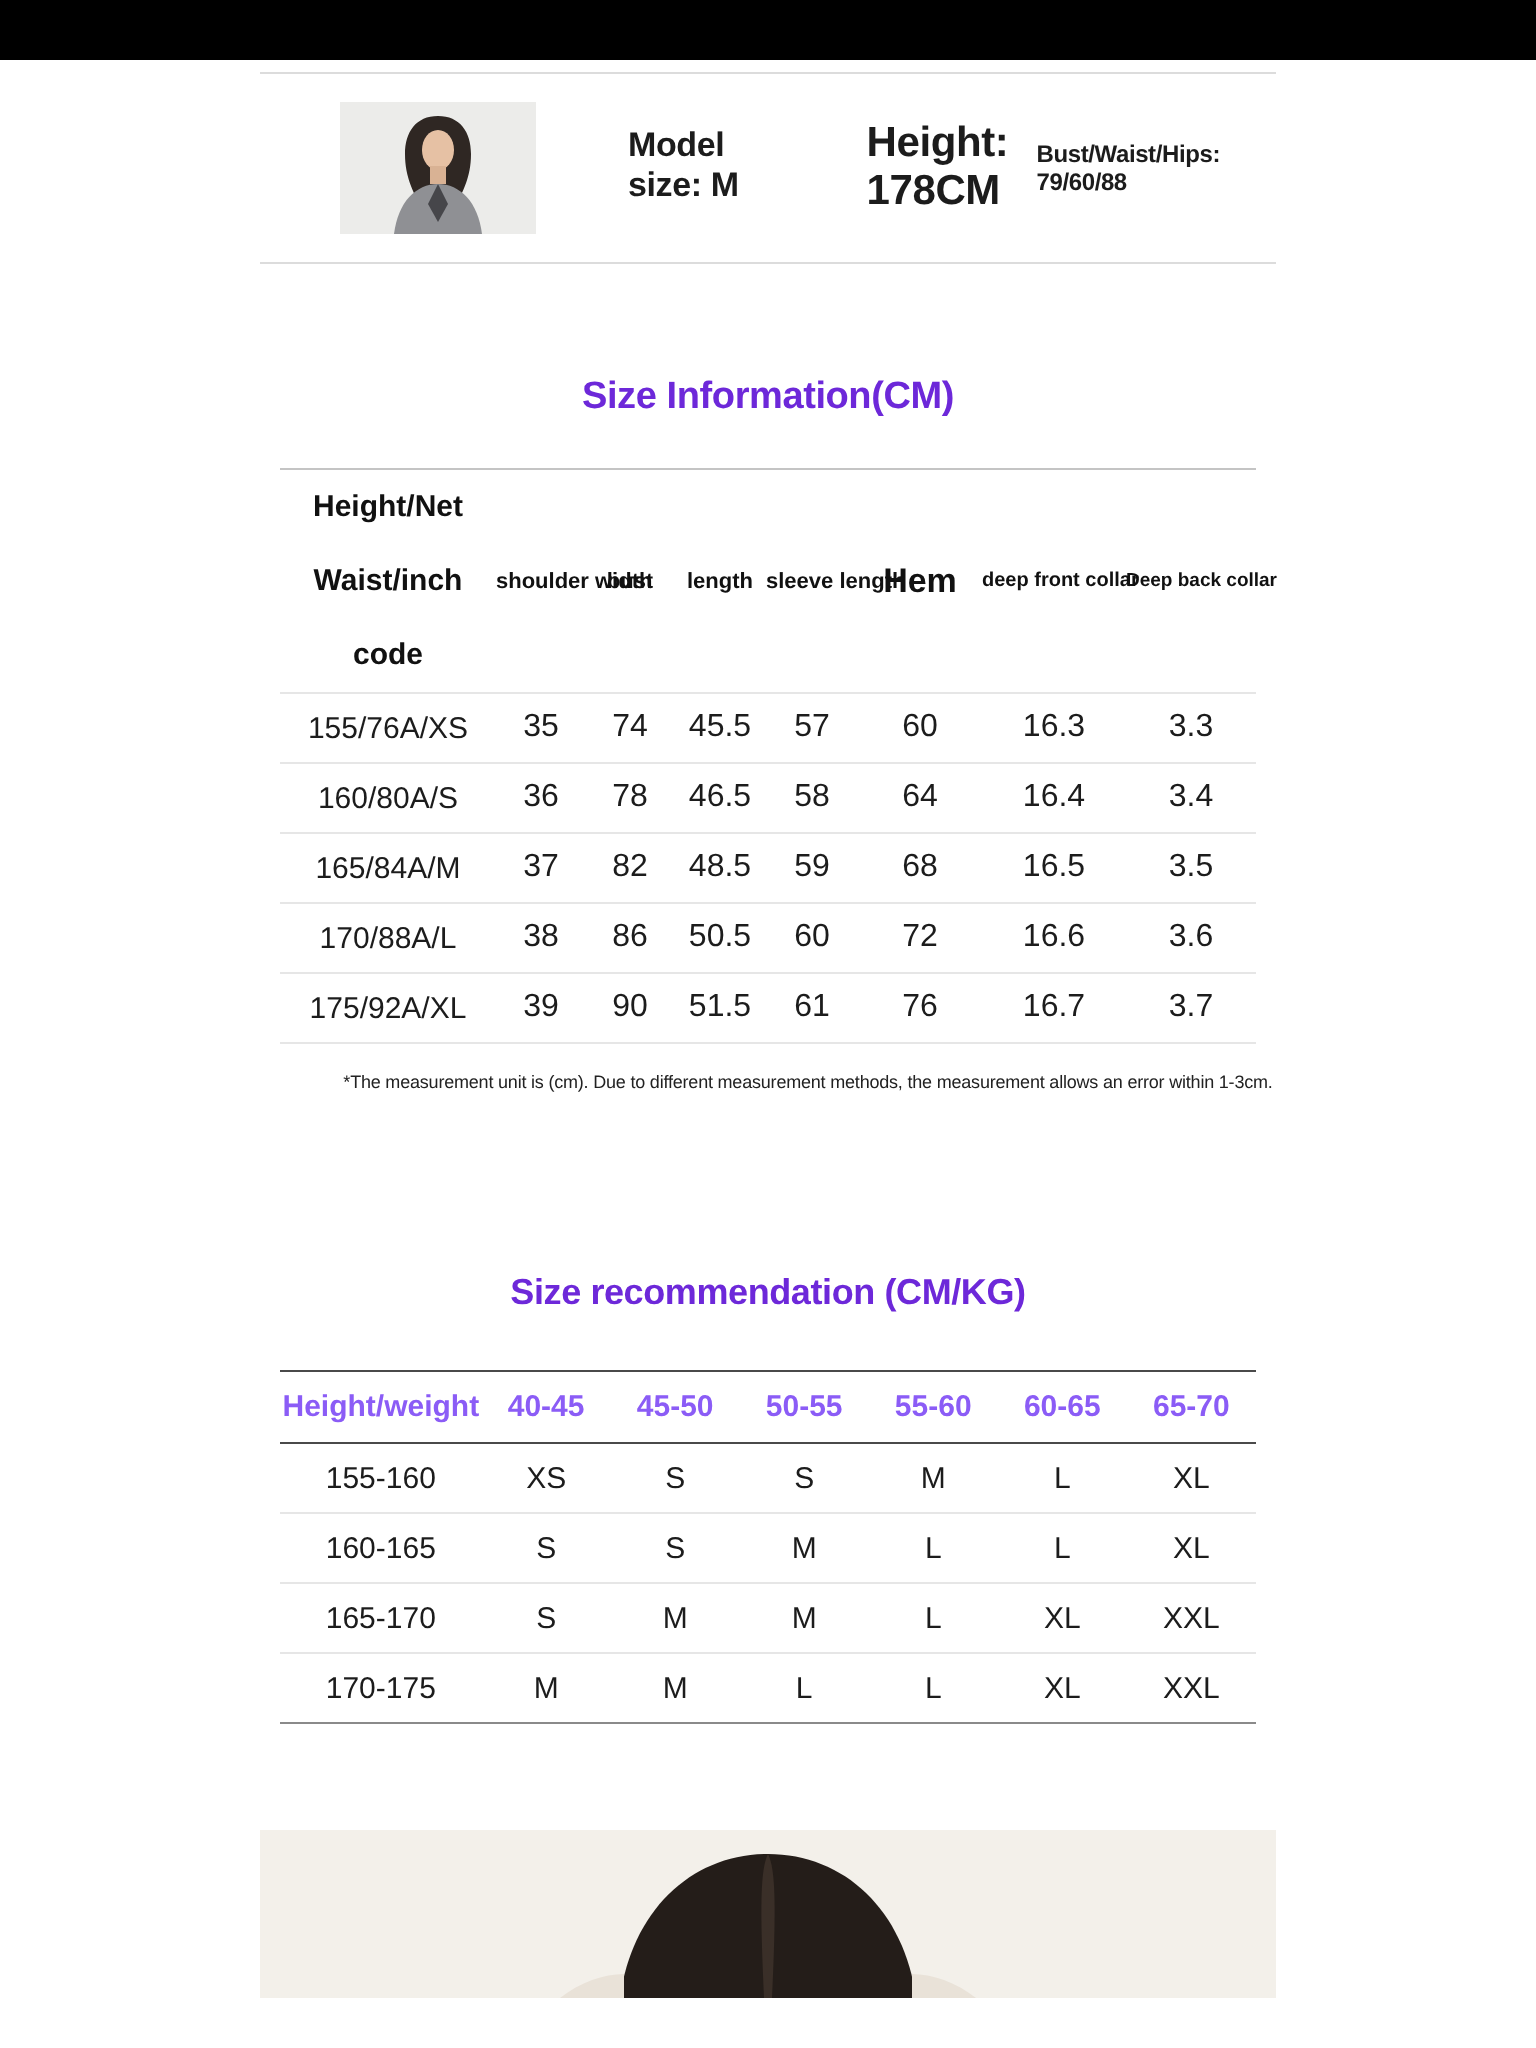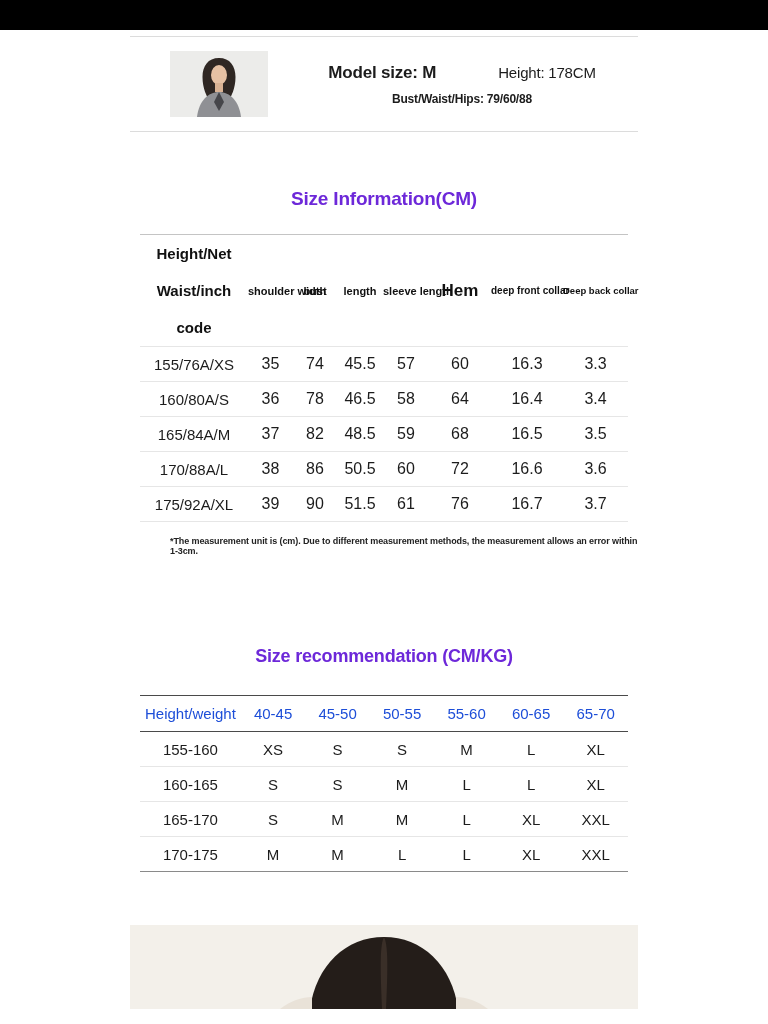--- a/index.html
+++ b/index.html
@@ -21,26 +21,26 @@
     height:96px;
     display:flex;
     align-items:center;
     padding-left:40px;
     gap:46px;
   }
   .model-photo { width:98px; height:66px; flex:none; background:#ececea; }
   .model-photo svg { display:block; }
   .model-text {
     flex:1;
-    display:flex; flex-direction:column; align-items:center; gap:9px;
+    display:flex; flex-direction:row; align-items:center; gap:9px;
     padding-right:28px;
   }
   .model-line1 { display:flex; gap:62px; align-items:baseline; }
   .model-size   { font-size:17px; font-weight:bold; letter-spacing:-0.2px; }
-  .model-height { font-size:15px; font-weight:normal; letter-spacing:-0.2px; }
+  .model-height { font-size:21px; font-weight:bold; letter-spacing:-0.2px; }
   .model-bwh    { font-size:12px; font-weight:bold; letter-spacing:-0.2px; }
 
   
   .section-title { font-weight:bold; text-align:center; color:#6d28d9; letter-spacing:-0.2px; }
   .title-info { font-size:19px; margin-top:56px; }
   .title-rec  { font-size:18px; margin-top:90px; }
 
   
   table { border-collapse:collapse; table-layout:fixed; width:488px; margin:24px auto 0; }
   th, td { text-align:center; vertical-align:middle; white-space:nowrap; overflow:visible; padding:0; }
@@ -57,27 +57,27 @@
   .t1 td { font-size:16px; color:#1c1c1c; }
   .t1 td.col-0 { font-size:15px; }
   .t1 .col-0{width:108px} .t1 .col-1{width:45px} .t1 .col-2{width:44px}
   .t1 .col-3{width:46px}  .t1 .col-4{width:46px} .t1 .col-5{width:62px}
   .t1 .col-6{width:72px}  .t1 .col-7{width:65px}
 
   .t2 { margin-top:28px; }
   .t2 thead tr { height:36px; border-top:1.5px solid #4a4a4a; border-bottom:1.5px solid #4a4a4a; }
   .t2 tbody tr { height:35px; border-bottom:1px solid #e6e6e6; }
   .t2 tbody tr:last-child { border-bottom:1.5px solid #8a8a8a; }
-  .t2 th { font-size:15px; font-weight:normal; color:#1d4ed8; }
+  .t2 th { font-size:15px; font-weight:bold; color:#8b5cf6; }
   .t2 td { font-size:15px; color:#1c1c1c; }
   .t2 .col-0{width:100px}
   .t2 .col-1,.t2 .col-2,.t2 .col-3,.t2 .col-4,.t2 .col-5,.t2 .col-6{width:64px}
 
   
-  .footnote { font-weight:bold; color:#222; letter-spacing:-0.1px;margin-left:40px; }
+  .footnote { text-align:center; font-weight:normal; color:#222; letter-spacing:-0.1px;margin-left:40px; }
   .fn1 { font-size:9px;  margin-top:14px; }
   .fn2 { font-size:10px; margin-top:18px; }
 
   
   .bottom-photo { width:508px; height:84px; margin:53px auto 0; overflow:hidden; background:#f3f0ea; }
   .bottom-photo svg { display:block; }
 </style>
 </head>
 <body>
 

